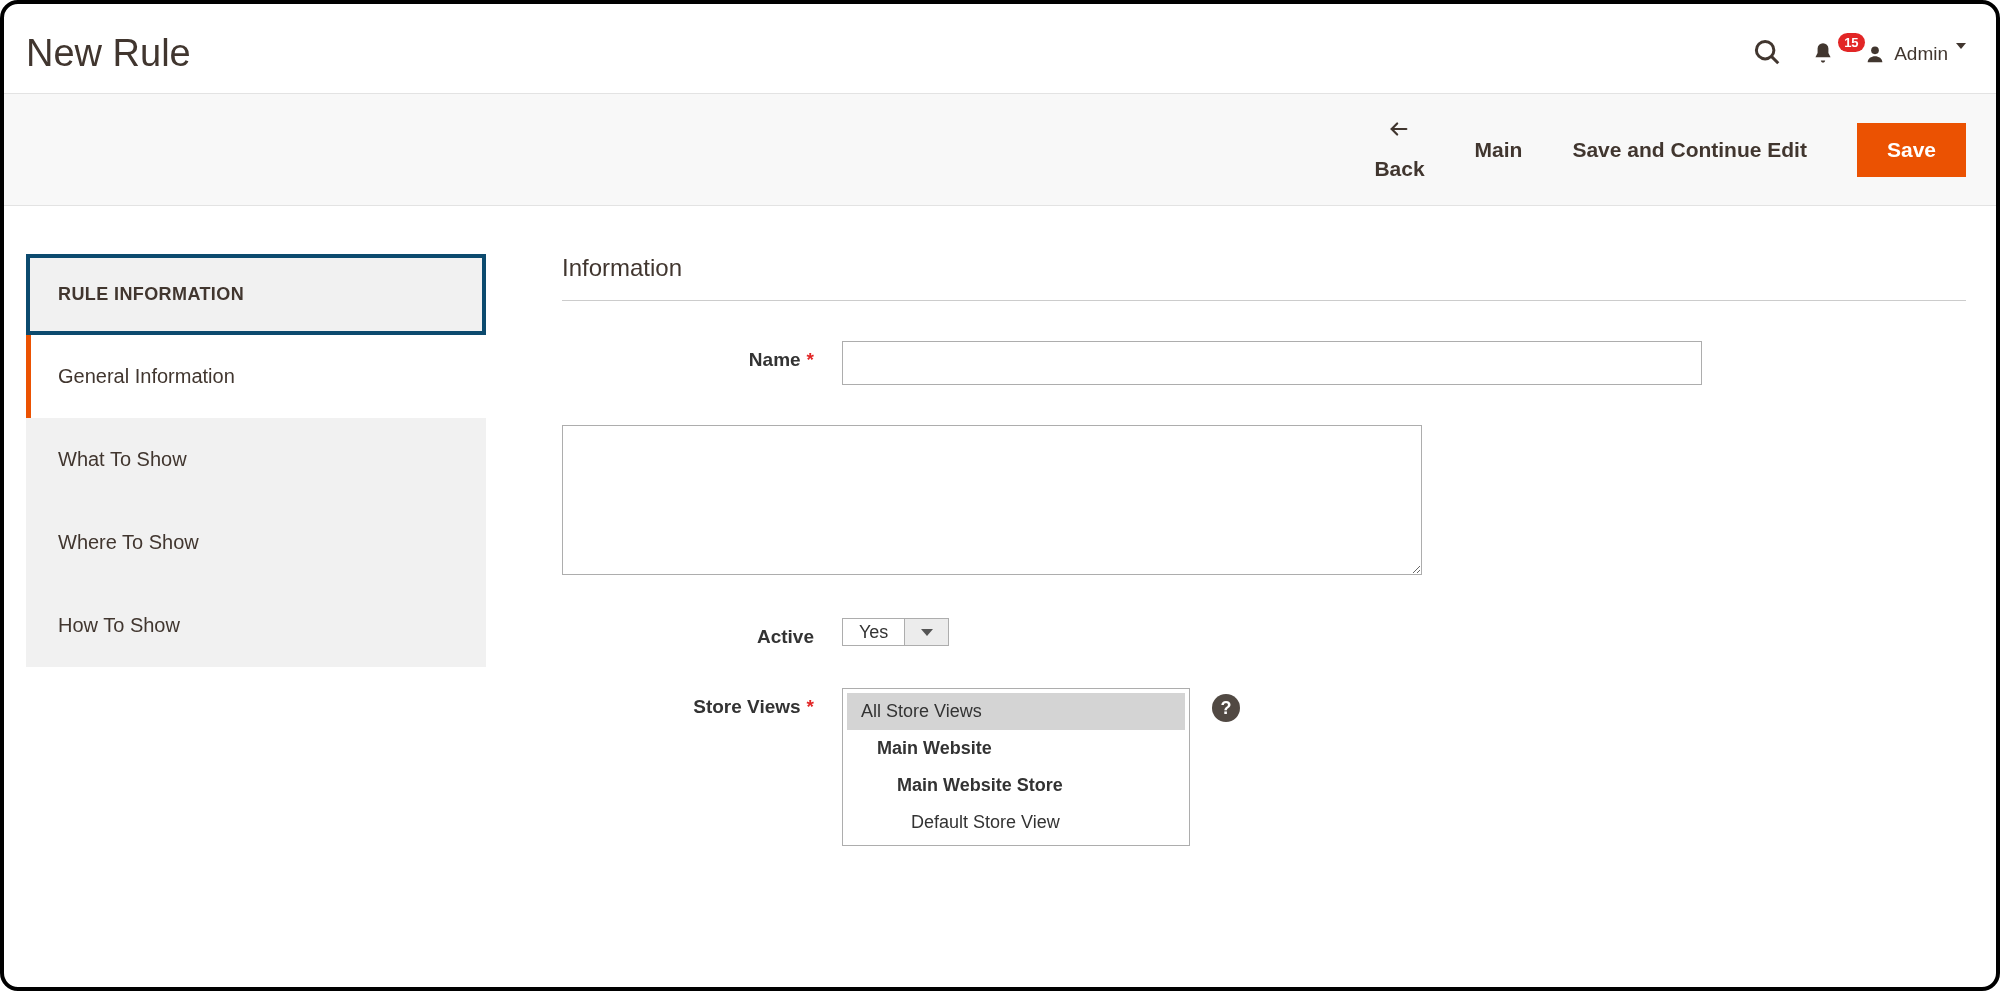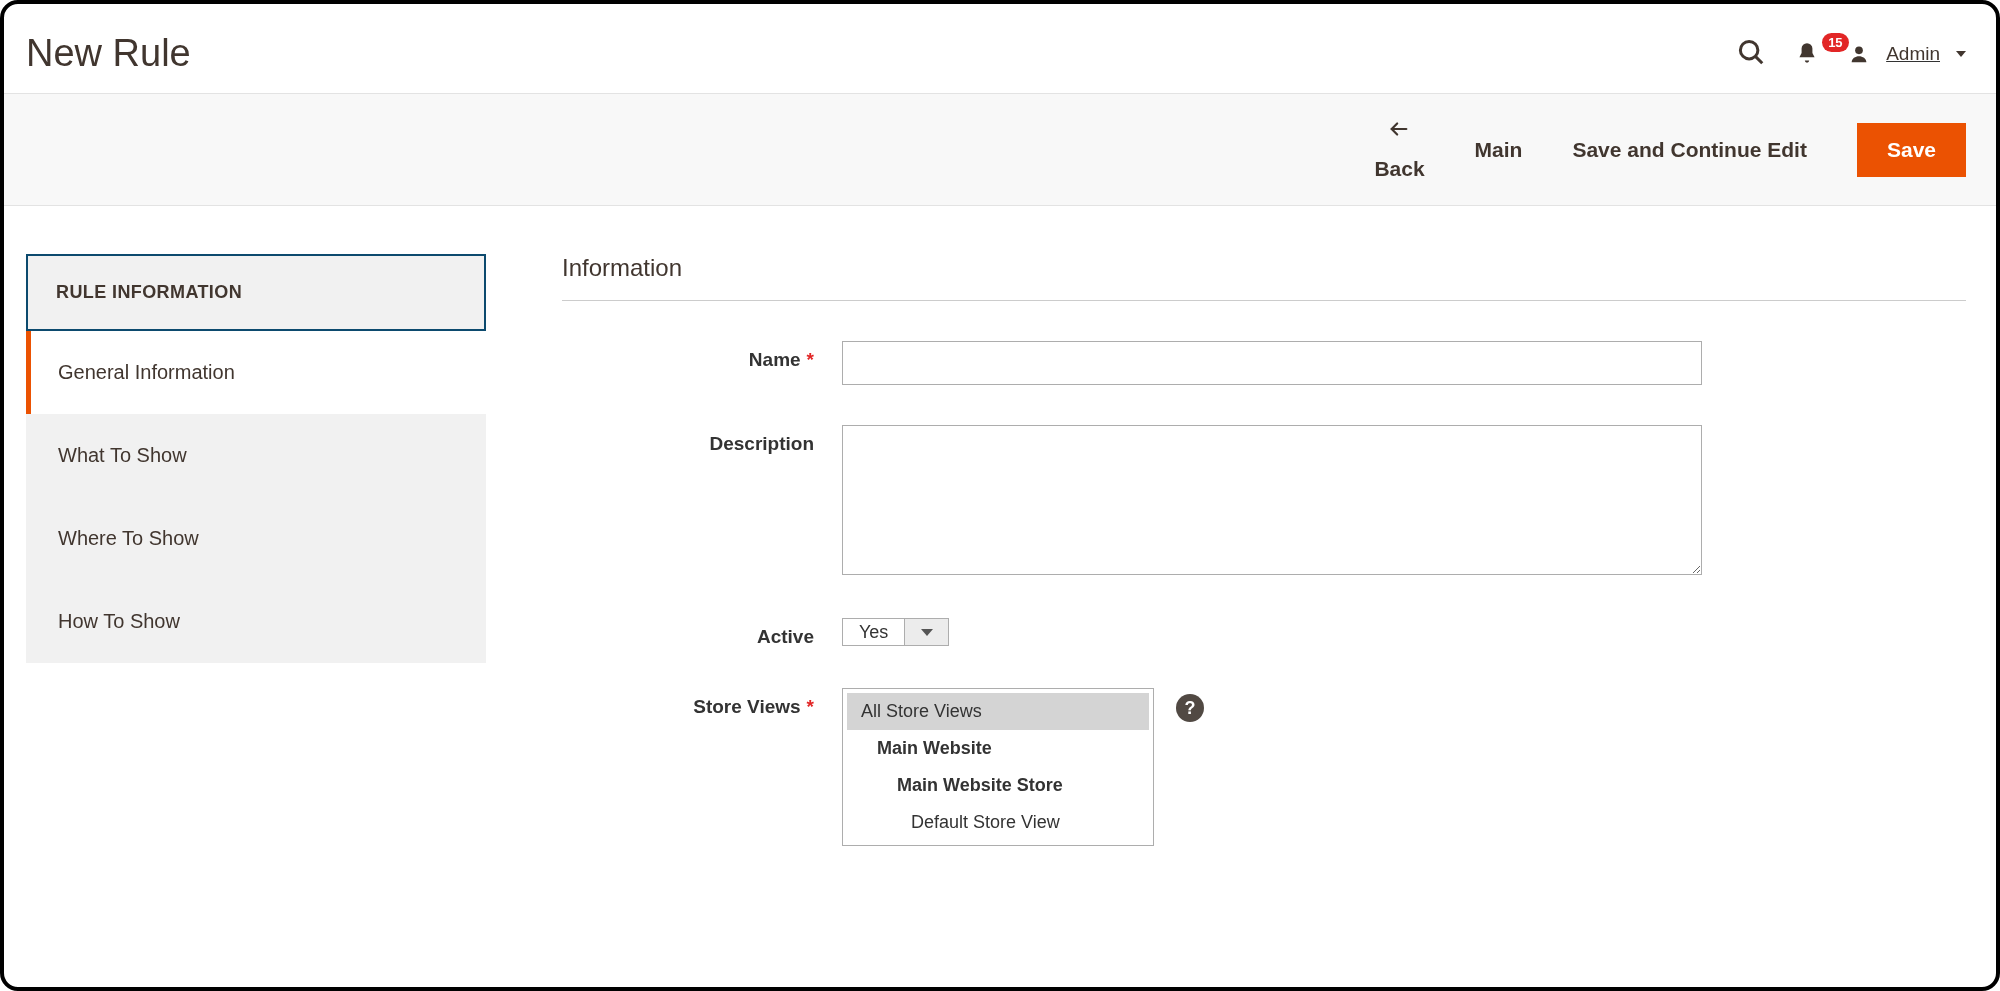--- a/index.html
+++ b/index.html
@@ -48,24 +48,22 @@
     font-size: 13px;
     font-weight: 700;
     line-height: 1;
     padding: 3px 6px;
     border-radius: 11px;
     min-width: 20px;
     text-align: center;
   }
   .admin-account {
     display: flex;
-    align-items: center;
-    gap: 16px;
-    cursor: pointer;
-    text-decoration: underline;
+    gap: 8px;
+    cursor: pointer;
   }
   .admin-account svg.user { width: 22px; height: 22px; }
   .admin-name { font-size: 19px; color: #41362f; }
   .admin-account .caret {
     width: 0; height: 0;
     border-left: 5px solid transparent;
     border-right: 5px solid transparent;
     border-top: 6px solid #41362f;
   }
 
@@ -108,21 +106,21 @@
     gap: 76px;
   }
 
   
   .side-tabs {
     width: 460px;
     flex: 0 0 460px;
   }
   .tabs-title {
     background: #f1f1f1;
-    border: 2px solid #0c4a6e;
+    border: 4px solid #0c4a6e;
     padding: 26px 28px;
     font-size: 18px;
     font-weight: 700;
     letter-spacing: 0.4px;
     color: #41362f;
   }
   .tab-item {
     background: #f1f1f1;
     padding: 30px 32px;
     font-size: 20px;
@@ -201,21 +199,21 @@
   }
   .select-arrow .tri {
     width: 0; height: 0;
     border-left: 6px solid transparent;
     border-right: 6px solid transparent;
     border-top: 7px solid #555;
   }
 
   .store-views-row { align-items: flex-start; }
   .multiselect {
-    width: 312px;
+    width: 348px;
     border: 1px solid #adadad;
     background: #fff;
     padding: 4px;
   }
   .ms-opt {
     padding: 8px 14px;
     font-size: 18px;
     color: #333;
     cursor: pointer;
   }
@@ -302,21 +300,20 @@
       <div class="form-row">
         <div class="form-label">
           <span>Name</span><span class="req">*</span>
         </div>
         <div class="form-control">
           <input type="text" class="text-input" value="" style="">
         </div>
       </div>
 
       <div class="form-row">
-        <div class="form-label">Description</div>
         <div class="form-control">
           <textarea class="textarea-input" style=""></textarea>
         </div>
       </div>
 
       <div class="form-row">
         <div class="form-label">Active</div>
         <div class="form-control">
           <div class="select-wrap">
             <span class="select-value">Yes</span>

